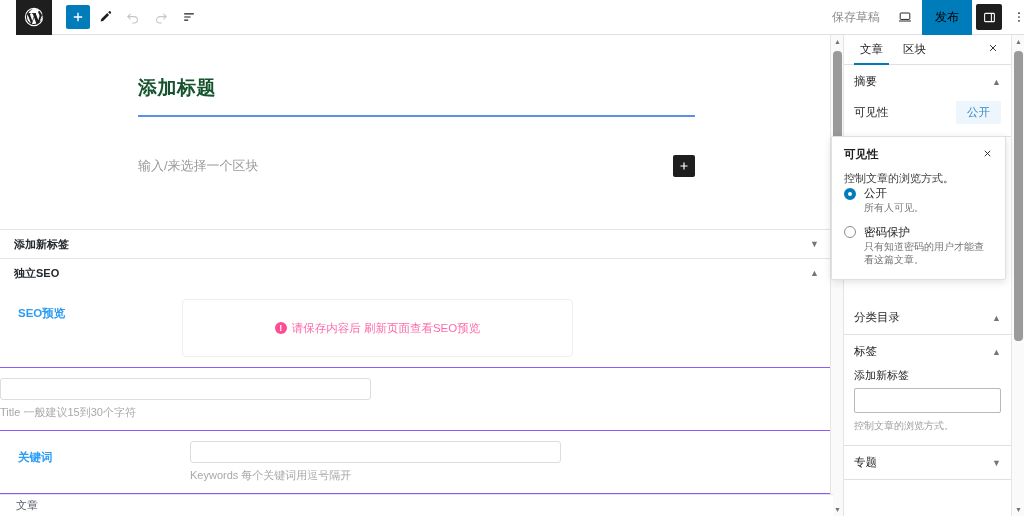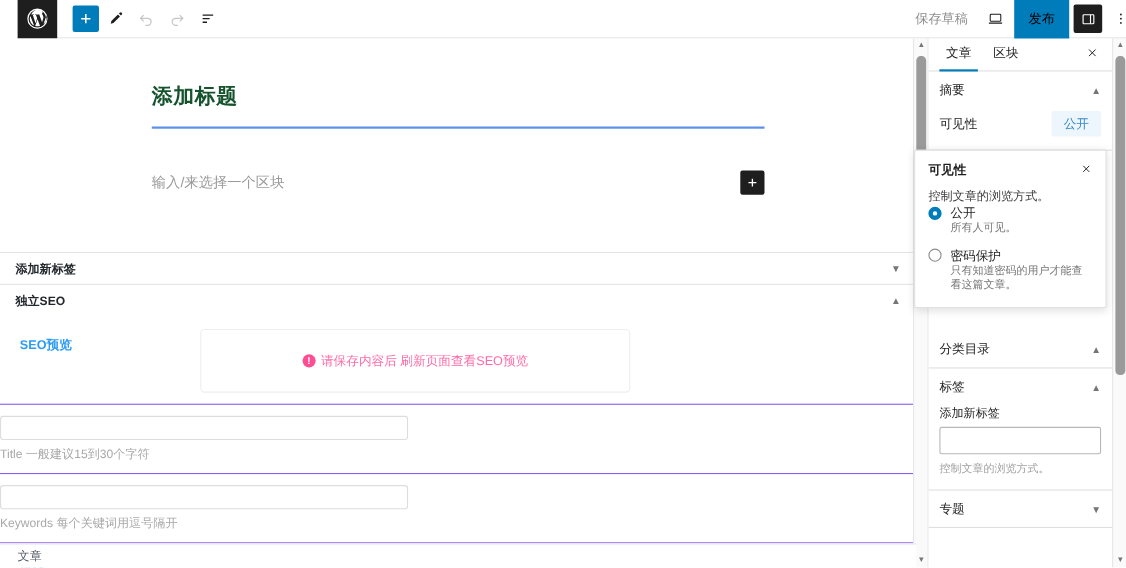--- a/index.html
+++ b/index.html
@@ -308,20 +308,21 @@
             </div>
 
             <div class="seo-row">
               <div class="seo-field">
                 <input class="seo-input" value="" style="">
                 <div class="seo-hint">Title 一般建议15到30个字符</div>
               </div>
             </div>
 
             <div class="seo-row">
+              <div class="seo-label link">关键词</div>
               <div class="seo-field">
                 <input class="seo-input" value="" style="">
                 <div class="seo-hint">Keywords 每个关键词用逗号隔开</div>
               </div>
             </div>
 
             <div class="seo-row">
               <div class="seo-label link">描述</div>
               <div class="seo-field">
                 <div class="seo-textarea"></div>

